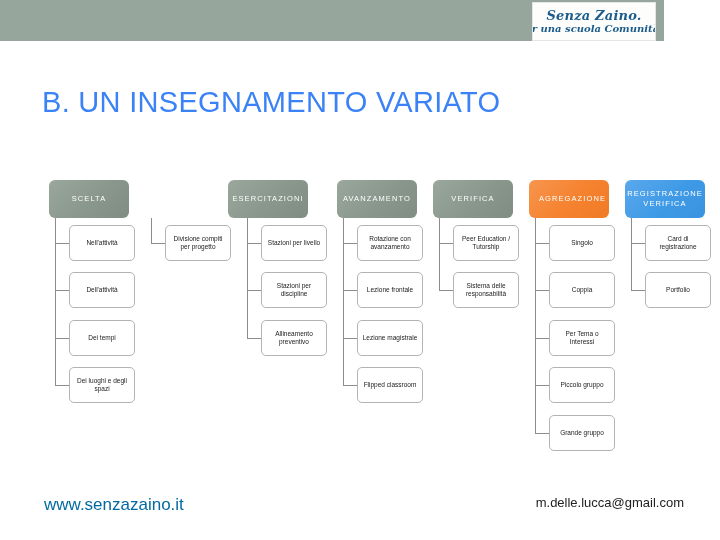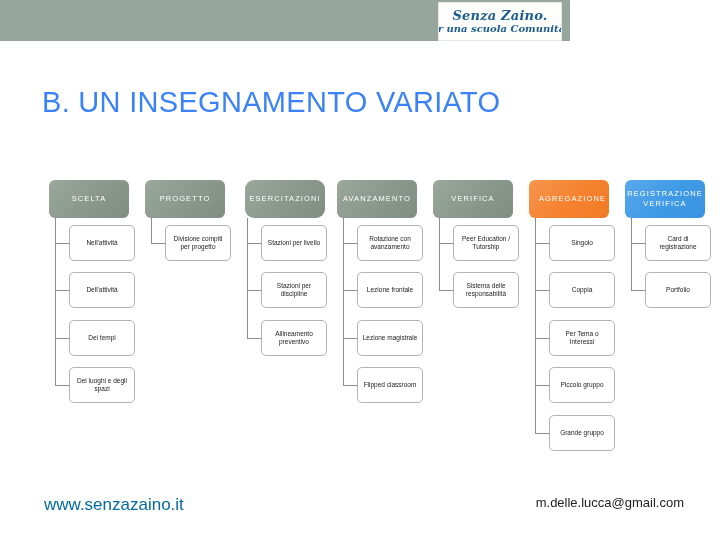--- a/index.html
+++ b/index.html
@@ -13,21 +13,21 @@
     font-family: "Liberation Sans", sans-serif;
     overflow: hidden;
     position: relative;
   }
 
   
   #top-banner {
     position: absolute;
     left: 0;
     top: 0;
-    width: 570px;
+    width: 664px;
     height: 41px;
     background: #96a69c;
   }
   #brand-logo {
     position: absolute;
     right: 8px;
     top: 2px;
     width: 122px;
     height: 37px;
     background: #fdfdfb;
@@ -181,29 +181,26 @@
       <span>Dell'attività</span>
     </div>
     <div class="branch" style="left: 55px; top: 338px; width: 14px;"></div>
     <div class="node" style="left: 69px; top: 320px;">
       <span>Dei tempi</span>
     </div>
     <div class="branch" style="left: 55px; top: 385px; width: 14px;"></div>
     <div class="node" style="left: 69px; top: 367px;">
       <span>Dei luoghi e degli spazi</span>
     </div>
-    <div class="col-header green" style="left: 145px; top: 180px;">
-      <span>PROGETTO</span>
-    </div>
     <div class="trunk" style="left: 151px; top: 218px; height: 25px;"></div>
     <div class="branch" style="left: 151px; top: 243px; width: 14px;"></div>
     <div class="node" style="left: 165px; top: 225px;">
       <span>Divisione compiti per progetto</span>
     </div>
-    <div class="col-header green" style="left: 245px; top: 180px; border-radius: 9px;">
+    <div class="col-header green" style="left: 228px; top: 180px;">
       <span>ESERCITAZIONI</span>
     </div>
     <div class="trunk" style="left: 247px; top: 218px; height: 120px;"></div>
     <div class="branch" style="left: 247px; top: 243px; width: 14px;"></div>
     <div class="node" style="left: 261px; top: 225px;">
       <span>Stazioni per livello</span>
     </div>
     <div class="branch" style="left: 247px; top: 290px; width: 14px;"></div>
     <div class="node" style="left: 261px; top: 272px;">
       <span>Stazioni per discipline</span>

